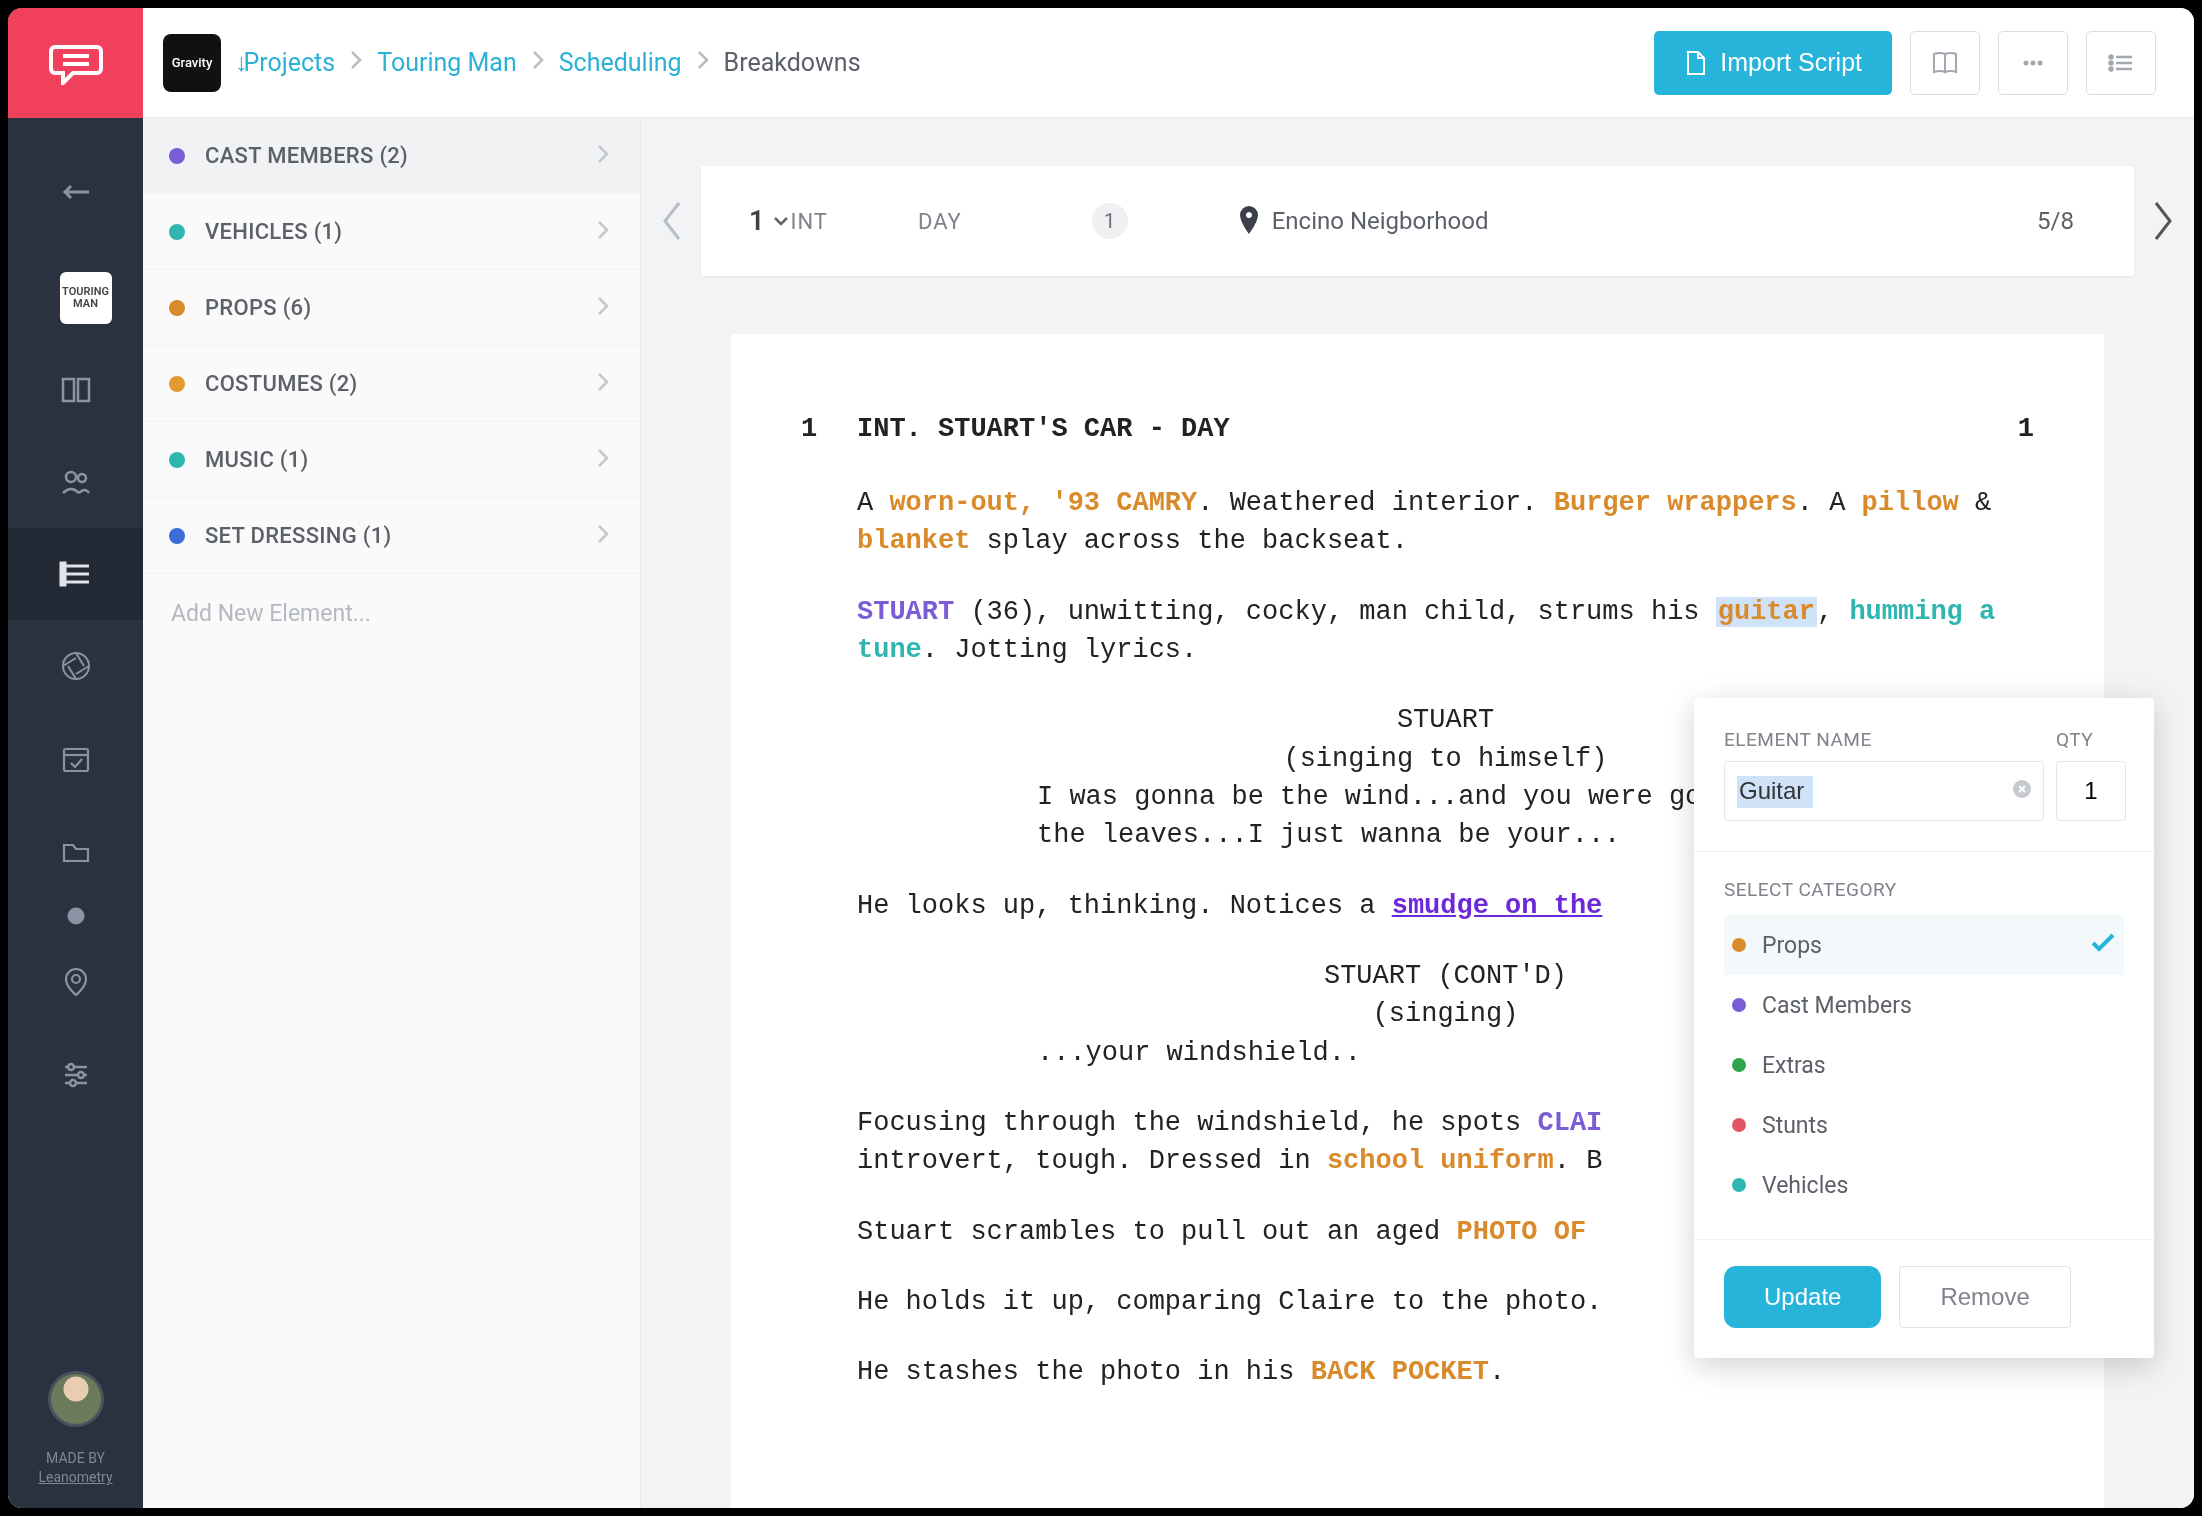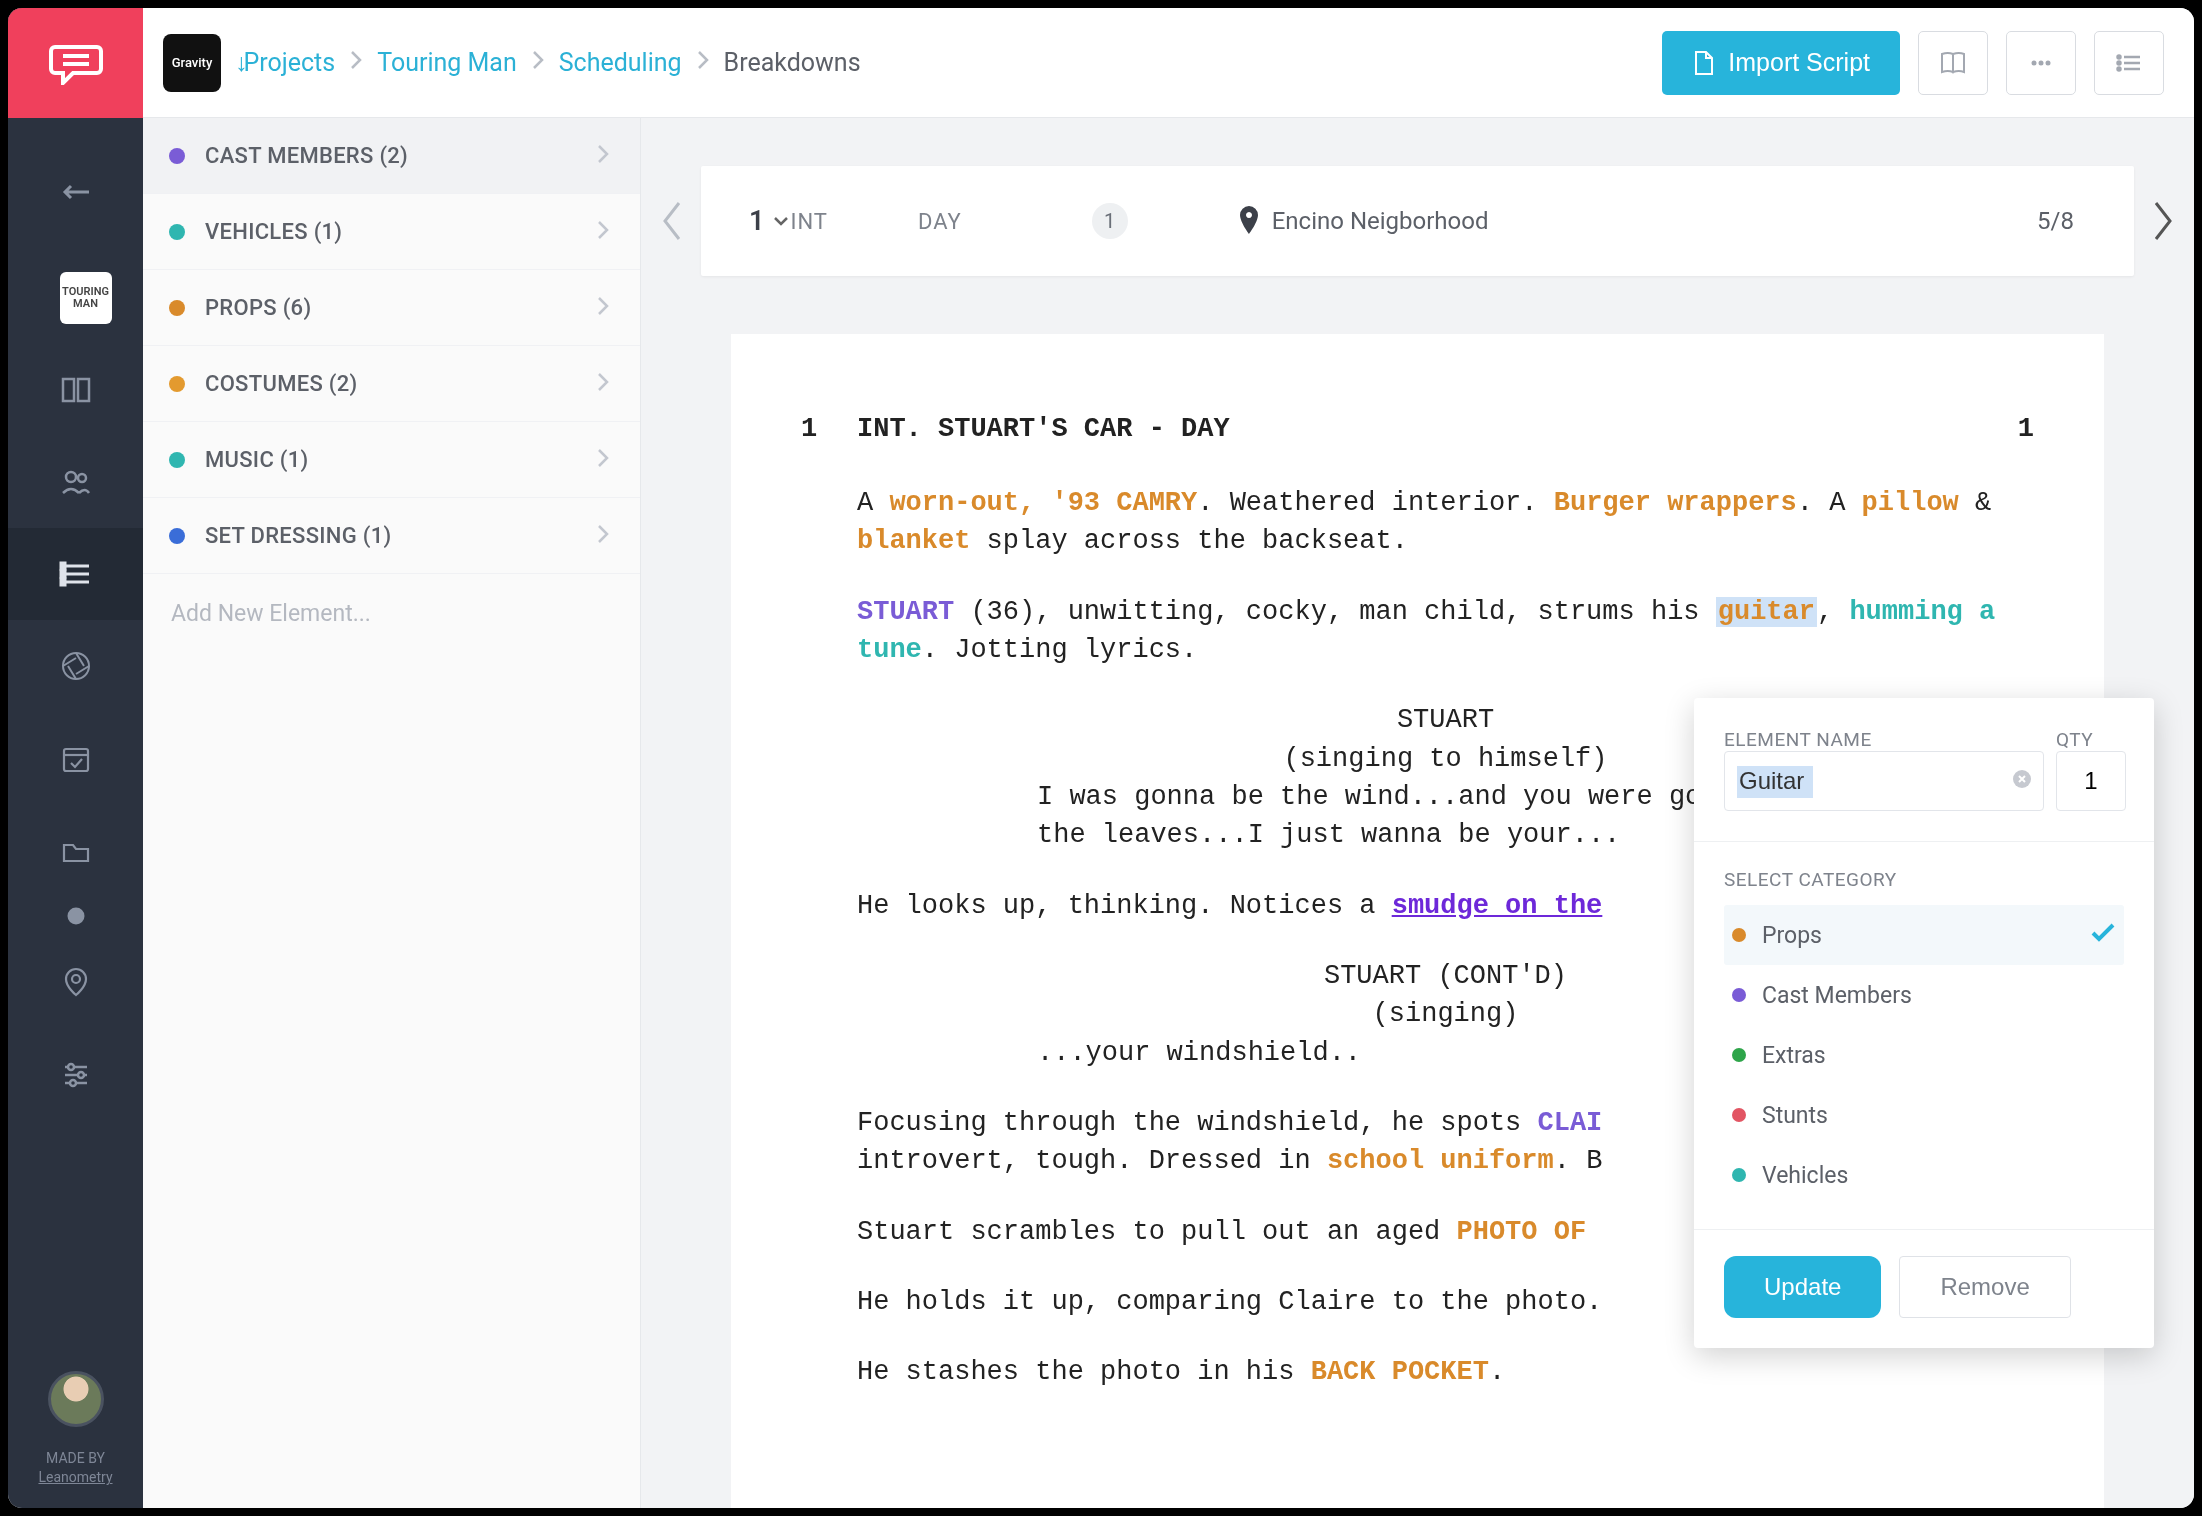--- a/index.html
+++ b/index.html
@@ -74,21 +74,21 @@
 .made-by { color:#7e8696; font-size:14px; text-align:center; line-height:1.4;}
 .made-by .ul { text-decoration: underline; }
 
 
 .main { flex:1; display:flex; flex-direction:column; }
 .topbar {
   height: 110px;
   background:#fff;
   display:flex;
   align-items:center;
-  padding: 0 30px 0 20px;
+  padding: 0 38px 0 20px;
   border-bottom:1px solid #e6e8eb;
 }
 .proj-badge {
   width:58px;height:58px;background:#111;border-radius:8px;
   color:#fff;font-size:13px;display:flex;align-items:center;justify-content:center;
   margin-right:14px; font-weight:500;
 }
 .breadcrumbs { display:flex; align-items:center; font-size:25px; color:#8a8f98;}
 .bc-link { color:#2bb1d6; cursor:pointer; }
 .bc-sep { margin: 0 14px; color:#b8bdc5;}
@@ -190,21 +190,21 @@
 
 
 .popover {
   position:absolute; right:40px; top:580px; width:460px;
   background:#fff; border-radius:4px;
   box-shadow: 0 8px 30px rgba(0,0,0,0.18);
   padding: 30px 0 30px 0;
   display:flex;flex-direction:column;
 }
 .pv-row1{display:flex;gap:12px;padding:0 30px 30px 30px;border-bottom:1px solid #eef0f2;}
-.pv-col{display:flex;flex-direction:column;}
+.pv-col{display:flex;flex-direction:column;gap:10px;}
 .pv-label{font-size:19px;color:#7e838c;letter-spacing:0.5px;}
 .pv-input-wrap{position:relative;}
 .pv-input{
   width:320px;height:60px;border:1px solid #e2e5ea;border-radius:4px;
   padding:0 44px 0 14px;font-size:24px;color:#333;background:#fff;
 }
 .pv-input.sel{ background:linear-gradient(#cfe2f7,#cfe2f7) no-repeat 12px 14px / 76px 32px, #fff;}
 .pv-clear{position:absolute;right:12px;top:50%;transform:translateY(-50%);color:#c6c9d0;cursor:pointer;}
 .pv-clear svg{width:20px;height:20px;}
 .pv-qty{width:70px;height:60px;border:1px solid #e2e5ea;border-radius:4px;text-align:center;font-size:24px;}

